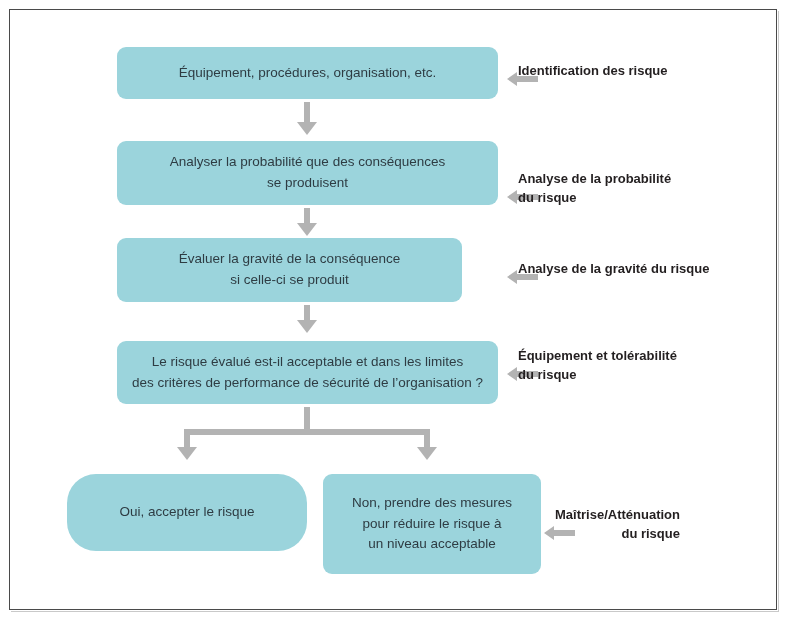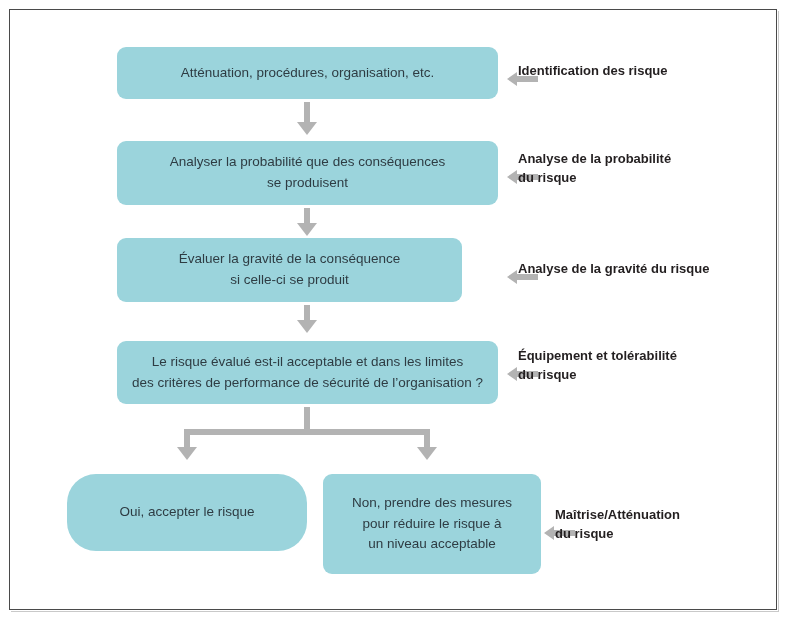--- a/index.html
+++ b/index.html
@@ -87,32 +87,32 @@
     flex: 0 0 auto;
   }
   .arrow-left-svg { display: block; }
   .callout-text {
     color: #231f20;
     font-weight: bold;
     font-size: 13px;
     line-height: 1.45;
     white-space: pre-line;
   }
-  .callout-text.center { text-align: left; }
+  .callout-text.center { text-align: right; }
 </style>
 </head>
 <body>
 
 <div id="page">
 
   <div id="frame-shadow"></div>
   <div id="frame">
 
     <div class="pbox" style="left:107px; top:37px; width:381px; height:52px;">
-      <span>Atténuation, procédures, organisation, etc.</span>
+      <span>Équipement, procédures, organisation, etc.</span>
     </div>
 
     <div>
       <div class="conn-shaft" style="left:294px; top:92px; width:6px; height:22px;"></div>
       <div class="conn-head" style="left:287px; top:112px;"></div>
     </div>
 
     <div class="pbox" style="left:107px; top:131px; width:381px; height:64px;">
       <span style="white-space:pre-line;">Analyser la probabilité que des conséquences
 se produisent</span>
@@ -163,21 +163,21 @@
 
     <div class="callout" style="left:497px; top:52px;">
       <span class="callout-arrow">
         <svg class="arrow-left-svg" width="31" height="16" viewBox="0 0 31 16">
           <path d="M0,8 L10,1 L10,5 L31,5 L31,11 L10,11 L10,15 Z" fill="#b3b3b3"></path>
         </svg>
       </span>
       <span class="callout-text">Identification des risque</span>
     </div>
 
-    <div class="callout" style="left:497px; top:140px;">
+    <div class="callout" style="left:497px; top:160px;">
       <span class="callout-arrow">
         <svg class="arrow-left-svg" width="31" height="16" viewBox="0 0 31 16">
           <path d="M0,8 L10,1 L10,5 L31,5 L31,11 L10,11 L10,15 Z" fill="#b3b3b3"></path>
         </svg>
       </span>
       <span class="callout-text">Analyse de la probabilité
 du risque</span>
     </div>
 
     <div class="callout" style="left:497px; top:250px;">

